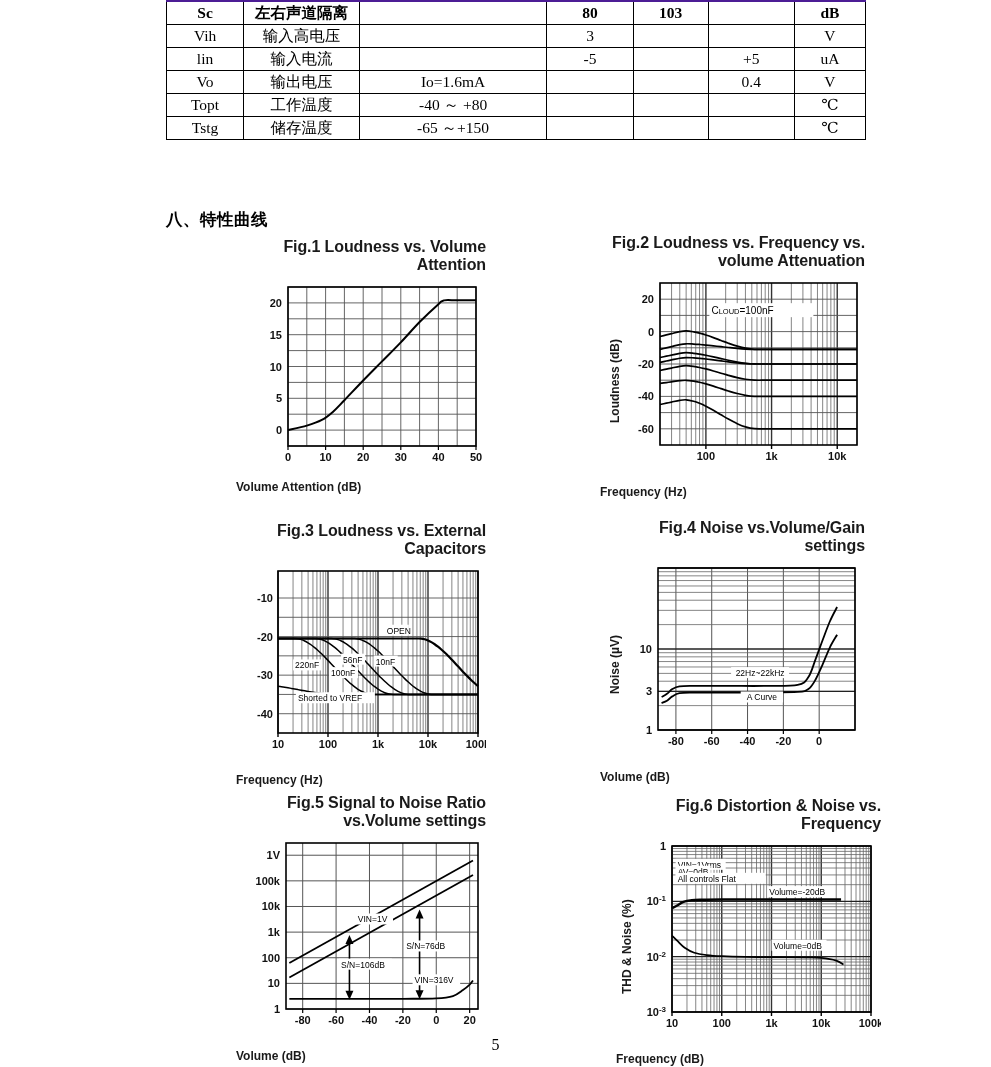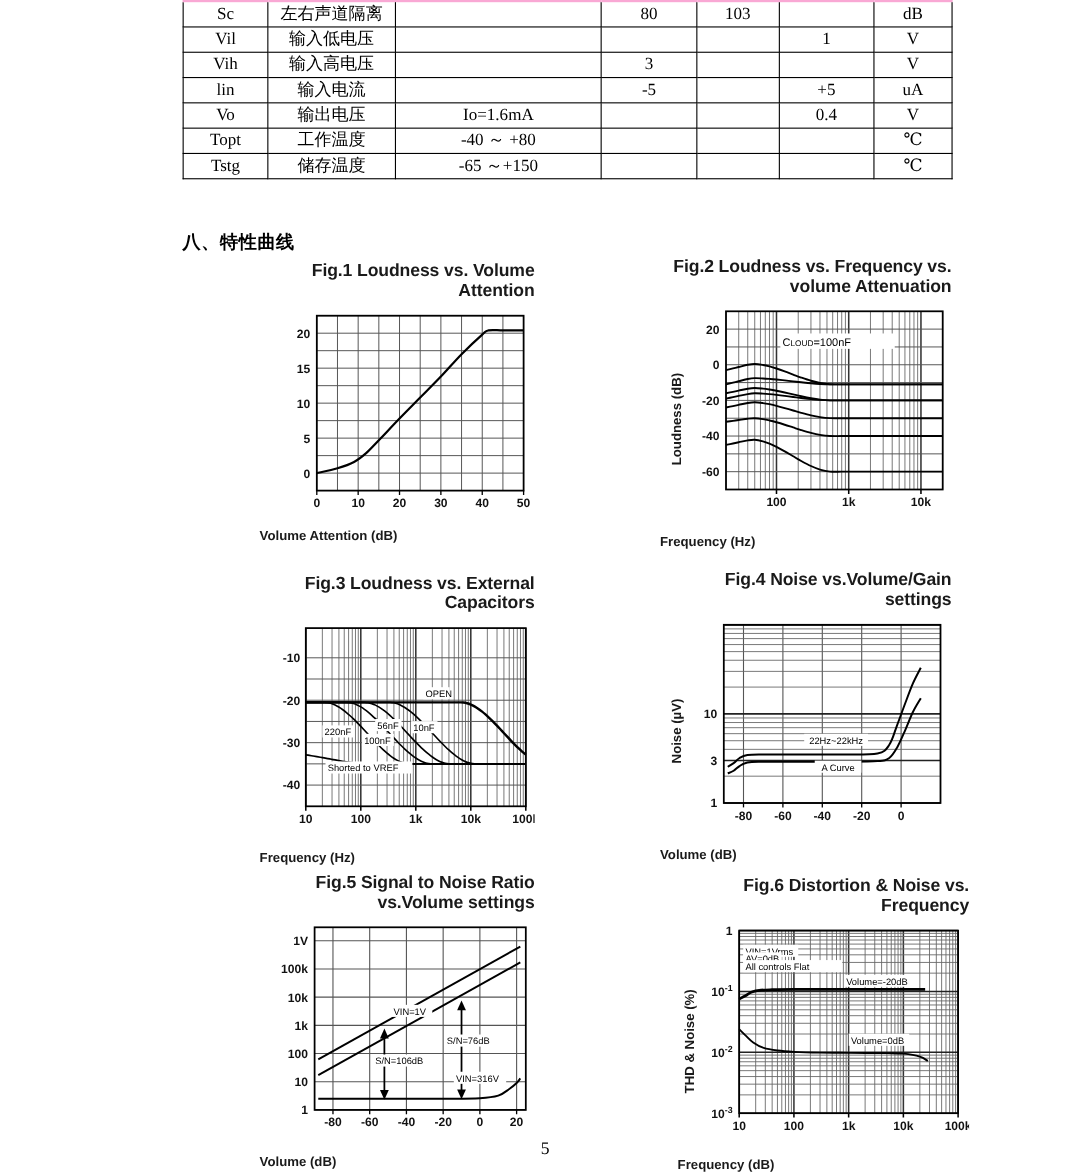--- a/index.html
+++ b/index.html
@@ -19,21 +19,21 @@
   table.spec td {
     border: 1px solid #000;
     height: 23px;
     padding: 0 2px;
     text-align: center;
     font-size: 15.5px;
     font-family: "Liberation Serif", "DejaVu Serif", serif;
     line-height: 1;
     white-space: nowrap;
   }
-  table.spec tr.topline td { border-top: 2px solid #f9a8d4; }
+  table.spec tr.topline td { border-top: 2px solid #4c1d95; font-weight: bold; }
   td.c0 { width: 76px; }
   td.c1 { width: 114px; }
   td.c2 { width: 185px; }
   td.c3 { width: 85px; }
   td.c4 { width: 74px; }
   td.c5 { width: 85px; }
   td.c6 { width: 70px; margin-left: 44px; }
   td.grouprow { text-align: left; padding-left: 6px; }
 
   
@@ -101,29 +101,20 @@
   <table class="spec">
     <tbody>
         <tr class="topline">
           <td class="c0">Sc</td>
           <td class="c1">左右声道隔离</td>
           <td class="c2">&nbsp;</td>
           <td class="c3">80</td>
           <td class="c4">103</td>
           <td class="c5">&nbsp;</td>
           <td class="c6">dB</td>
-        </tr>
-        <tr>
-          <td class="c0">Vil</td>
-          <td class="c1">输入低电压</td>
-          <td class="c2">&nbsp;</td>
-          <td class="c3">&nbsp;</td>
-          <td class="c4">&nbsp;</td>
-          <td class="c5">1</td>
-          <td class="c6">V</td>
         </tr>
         <tr>
           <td class="c0">Vih</td>
           <td class="c1">输入高电压</td>
           <td class="c2">&nbsp;</td>
           <td class="c3">3</td>
           <td class="c4">&nbsp;</td>
           <td class="c5">&nbsp;</td>
           <td class="c6">V</td>
         </tr>

